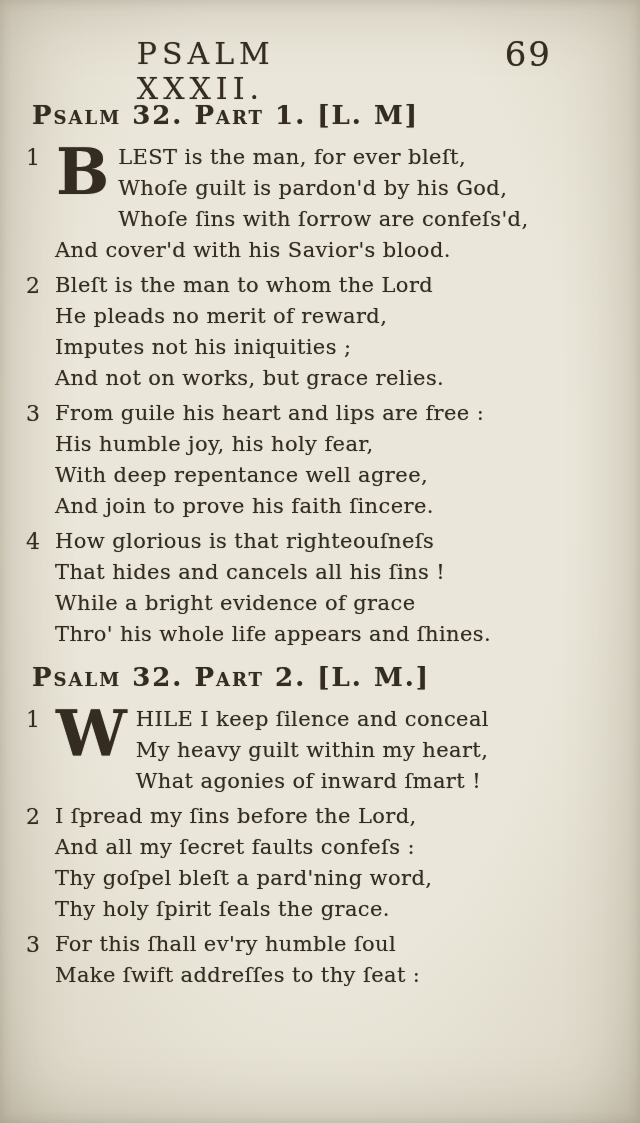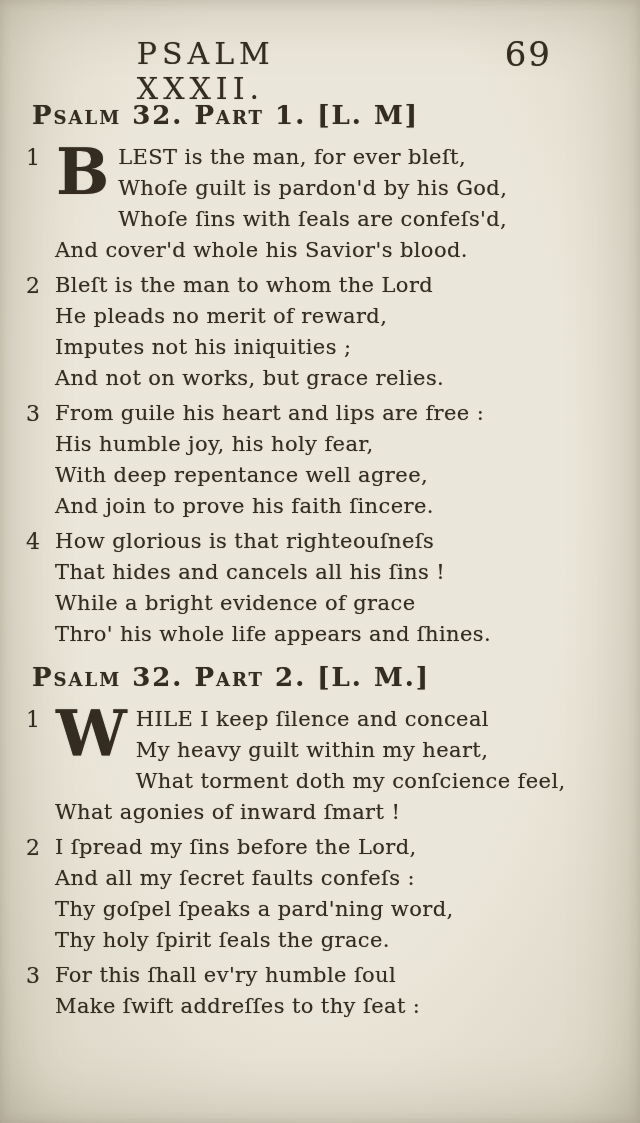--- a/index.html
+++ b/index.html
@@ -68,22 +68,22 @@
 
   <section>
     <h2 class="sec-head">Psalm 32. Part 1. [L. M]</h2>
 
     <div class="verse">
       <div class="vnum">1</div>
       <div class="vbody">
         <span class="dropcap">B</span>
         <div class="line">LEST is the man, for ever bleſt,</div>
         <div class="line">Whoſe guilt is pardon'd by his God,</div>
-        <div class="line">Whoſe ſins with ſeals are confeſs'd,</div>
-        <div class="line">And cover'd whole his Savior's blood.</div>
+        <div class="line">Whoſe ſins with ſorrow are confeſs'd,</div>
+        <div class="line">And cover'd with his Savior's blood.</div>
       </div>
     </div>
 
     <div class="verse">
       <div class="vnum">2</div>
       <div class="vbody">
         <div class="line">Bleſt is the man to whom the Lord</div>
         <div class="line">He pleads no merit of reward,</div>
         <div class="line">Imputes not his iniquities ;</div>
         <div class="line">And not on works, but grace relies.</div>
@@ -113,31 +113,30 @@
 
   <section>
     <h2 class="sec-head">Psalm 32. Part 2. [L. M.]</h2>
 
     <div class="verse">
       <div class="vnum">1</div>
       <div class="vbody">
         <span class="dropcap">W</span>
         <div class="line">HILE I keep ſilence and conceal</div>
         <div class="line">My heavy guilt within my heart,</div>
-        <div class="line">What torment doth my conſcience feel,</div>
         <div class="line">What agonies of inward ſmart !</div>
       </div>
     </div>
 
     <div class="verse">
       <div class="vnum">2</div>
       <div class="vbody">
         <div class="line">I ſpread my ſins before the Lord,</div>
         <div class="line">And all my ſecret faults confeſs :</div>
-        <div class="line">Thy goſpel ſpeaks a pard'ning word,</div>
+        <div class="line">Thy goſpel bleſt a pard'ning word,</div>
         <div class="line">Thy holy ſpirit ſeals the grace.</div>
       </div>
     </div>
 
     <div class="verse">
       <div class="vnum">3</div>
       <div class="vbody">
         <div class="line">For this ſhall ev'ry humble ſoul</div>
         <div class="line">Make ſwift addreſſes to thy ſeat :</div>
       </div>

